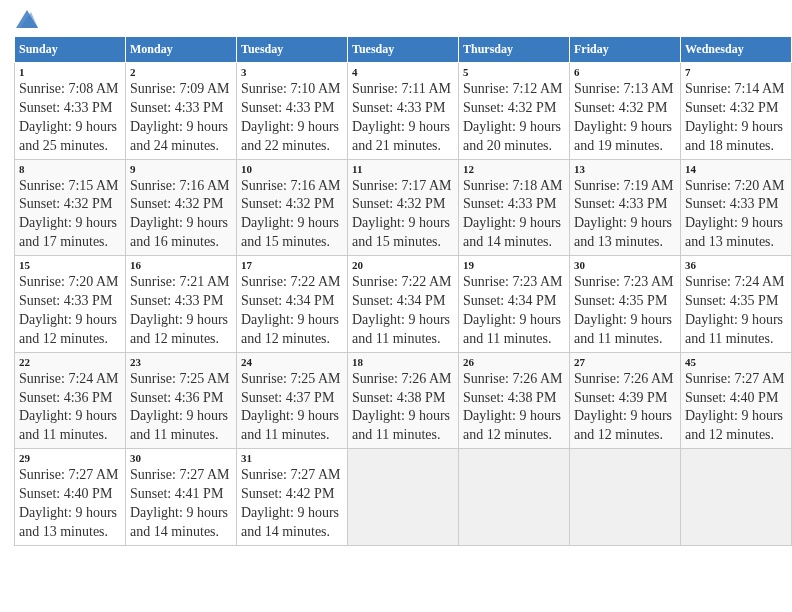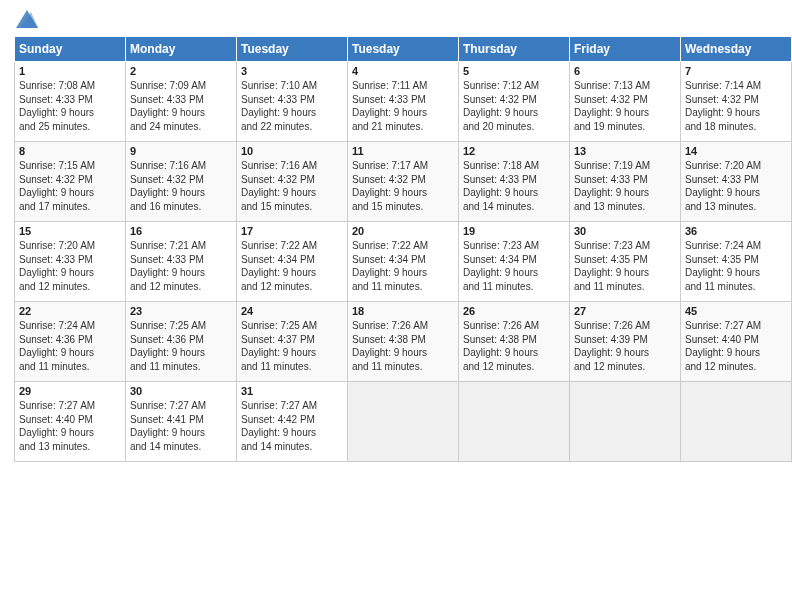--- a/index.html
+++ b/index.html
@@ -6,20 +6,21 @@
     body {
       font-family: Arial, sans-serif;
       background: #fff;
       width: 792px;
       height: 612px;
       overflow: hidden;
     }
     .container {
       width: 792px;
       padding: 10px 0 8px 14px;
+      font-family: Liberation Serif, serif;
     }
     .header {
       display: flex;
       justify-content: space-between;
       align-items: flex-start;
       margin-bottom: 8px;
     }
     .logo {
       display: flex;
       flex-direction: column;
@@ -86,21 +87,21 @@
     .calendar tr:nth-child(even) td:not(.empty) {
       background: #f9f9f9;
     }
     .day-num {
       font-size: 11px;
       font-weight: bold;
       display: block;
       margin-bottom: 2px;
     }
     .cell-content {
-      font-size: 10px;
+      font-size: 14px;
       line-height: 1.35;
       color: #333;
     }
   </style>
 </head>
 <body>
 
 <div class="container">
   <div class="header">
     <div class="logo">

